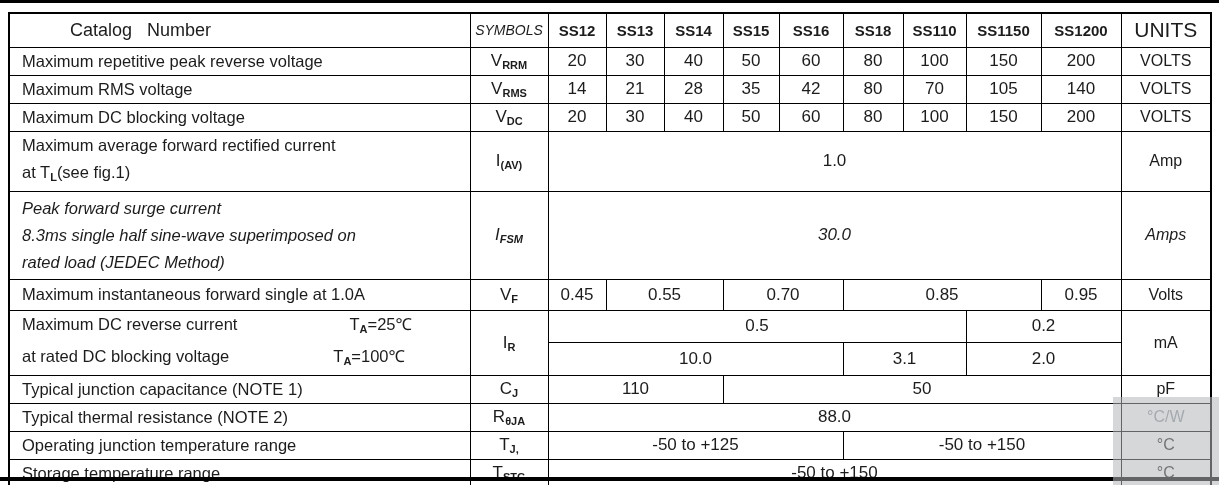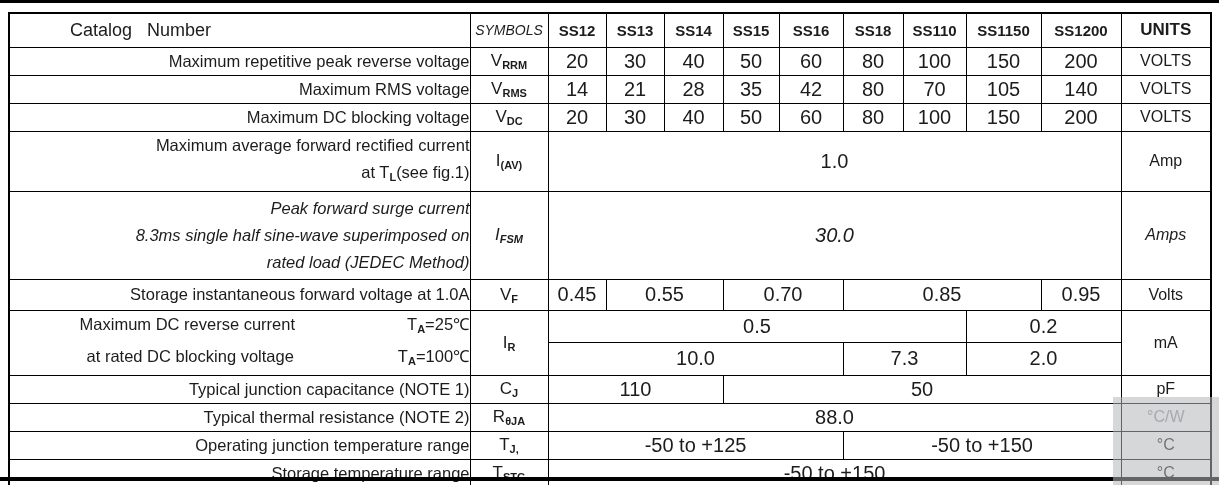--- a/index.html
+++ b/index.html
@@ -8,25 +8,25 @@
   .top-rule{position:absolute;left:0;top:0;width:100%;height:3px;background:#000;}
   .bottom-rule{position:absolute;left:0;top:477px;width:100%;height:4px;background:#000;}
   table.spec{position:absolute;left:8px;top:12px;width:1202px;border-collapse:collapse;
              table-layout:fixed;border:2px solid #000;}
   .spec th,.spec td{border:1px solid #000;padding:0;text-align:center;vertical-align:middle;
              font-weight:normal;overflow:hidden;}
   thead tr{height:34px;}
   th.catalog{text-align:left;padding-left:60px;font-size:18px;white-space:pre;}
   th.symbols{font-style:italic;font-size:14px;}
   th.part{font-weight:bold;font-size:15px;margin-top:24px;}
-  th.units{font-weight:bold;font-size:17px;}
-  td.label{text-align:right;font-size:16.5px;white-space:pre;}
+  th.units{font-weight:normal;font-size:21px;}
+  td.label{text-align:left;padding-left:12px;font-size:16.5px;white-space:pre;}
   td.label div{line-height:27px;}
   td.symbol{font-size:17px;}
-  td.value{font-size:20px;}
+  td.value{font-size:17px;}
   td.unit{font-size:16px;}
   .sub{font-size:11px;font-weight:bold;vertical-align:-3px;}
   .r-vrrm,.r-vrms,.r-vdc,.r-cj,.r-rthja,.r-tj{height:28px;}
   .r-tstg{height:27px;}
   .r-iav{height:58px;}
   .r-ifsm{height:88px;font-style:italic;}
   .r-vf{height:31px;}
   .r-ir{height:29px;}
   .r-rthja td.unit{color:#969c a1;color:#969ca1;margin-top:44px;}
   .watermark{position:absolute;left:1113px;top:397px;width:106px;height:88px;
@@ -118,39 +118,39 @@
           <td class="value" colspan="9">1.0</td>
           <td class="unit" rowspan="1">Amp</td>
         </tr>
         <tr class="r-ifsm">
           <td class="label" rowspan="1"><div>Peak forward surge current</div><div>8.3ms single half sine-wave superimposed on</div><div>rated load (JEDEC Method)</div></td>
           <td class="symbol" rowspan="1">I<span class="sub">FSM</span></td>
           <td class="value" colspan="9">30.0</td>
           <td class="unit" rowspan="1">Amps</td>
         </tr>
         <tr class="r-vf">
-          <td class="label" rowspan="1"><div>Storage instantaneous forward voltage at 1.0A</div></td>
+          <td class="label" rowspan="1"><div>Maximum instantaneous forward single at 1.0A</div></td>
           <td class="symbol" rowspan="1">V<span class="sub">F</span></td>
           <td class="value">0.45</td>
           <td class="value" colspan="2">0.55</td>
           <td class="value" colspan="2">0.70</td>
           <td class="value" colspan="3">0.85</td>
           <td class="value">0.95</td>
           <td class="unit" rowspan="1">Volts</td>
         </tr>
         <tr class="r-ir">
           <td class="label" rowspan="2"><div>Maximum DC reverse current<span style="display: inline-block; width: 112px;"></span>T<span class="sub">A</span>=25℃</div><div>at rated DC blocking voltage<span style="display: inline-block; width: 104px;"></span>T<span class="sub">A</span>=100℃</div></td>
           <td class="symbol" rowspan="2">I<span class="sub">R</span></td>
           <td class="value" colspan="7">0.5</td>
           <td class="value" colspan="2">0.2</td>
           <td class="unit" rowspan="2">mA</td>
         </tr>
         <tr class="r-ir">
           <td class="value" colspan="5">10.0</td>
-          <td class="value" colspan="2">7.3</td>
+          <td class="value" colspan="2">3.1</td>
           <td class="value" colspan="2">2.0</td>
         </tr>
         <tr class="r-cj">
           <td class="label" rowspan="1"><div>Typical junction capacitance (NOTE 1)</div></td>
           <td class="symbol" rowspan="1">C<span class="sub">J</span></td>
           <td class="value" colspan="3">110</td>
           <td class="value" colspan="6">50</td>
           <td class="unit" rowspan="1">pF</td>
         </tr>
         <tr class="r-rthja">

